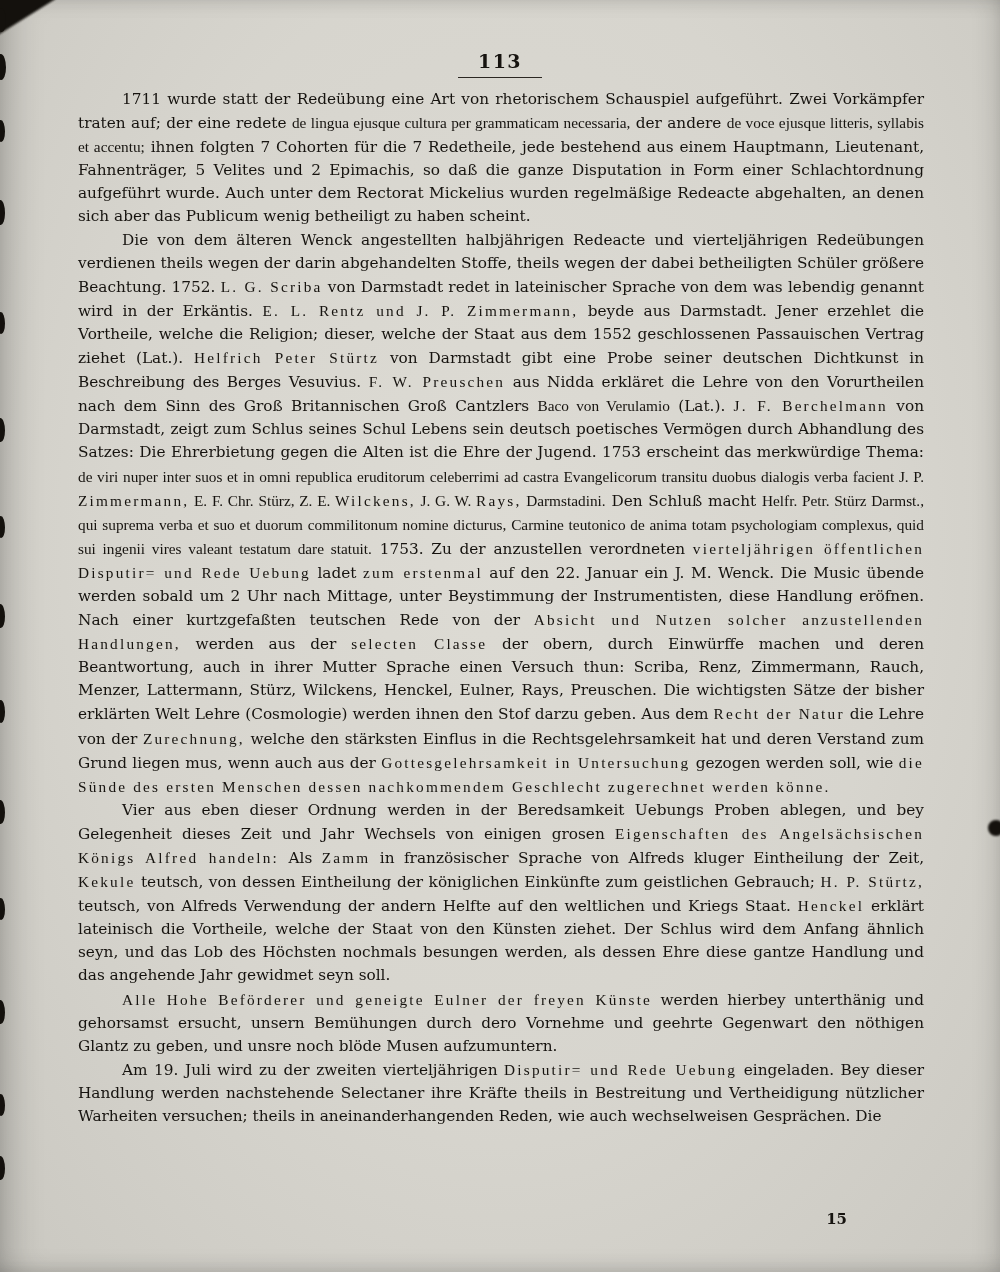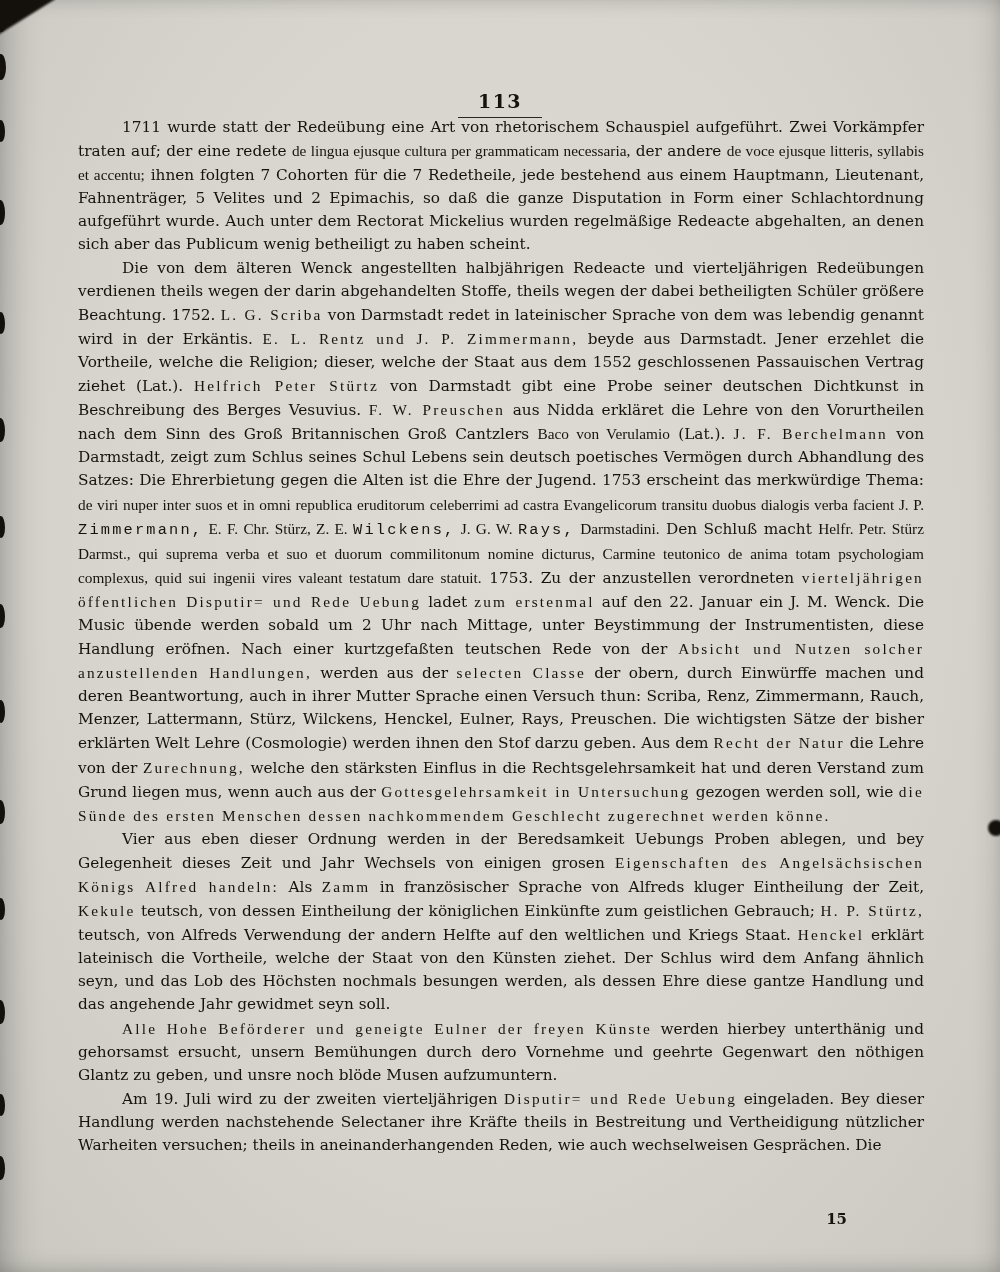--- a/index.html
+++ b/index.html
@@ -28,37 +28,36 @@
     right: 0;
     text-align: center;
     font-size: 19px;
     font-weight: bold;
     letter-spacing: 1.5px;
   }
   .page-number span {
     display: inline-block;
     padding: 0 20px 5px;
     border-bottom: 1.6px solid #2b2722;
-    margin-top: 40px;
   }
   .text-block {
     position: absolute;
-    top: 116px;
+    top: 88px;
     left: 78px;
     width: 846px;
     font-size: 15.3px;
     line-height: 23.1px;
     text-align: justify;
     text-justify: inter-word;
   }
   p.para { margin: 0; text-indent: 44px; }
   .run-f  { font-family: "DejaVu Serif", serif; }
   .run-l  { font-family: "Liberation Serif", serif; }
   .run-fs { font-family: Liberation Serif, serif; letter-spacing: 2.2px; }
-  .run-ls { font-family: Liberation Mono, monospace; letter-spacing: 2.2px; }
+  .run-ls { font-family: Liberation Serif, serif; letter-spacing: 2.2px; }
   .signature-number {
     position: absolute;
     right: 153px;
     bottom: 44px;
     font-size: 15px;
     font-weight: bold;
   }
   .blot {
     position: absolute;
     background: #14110d;

